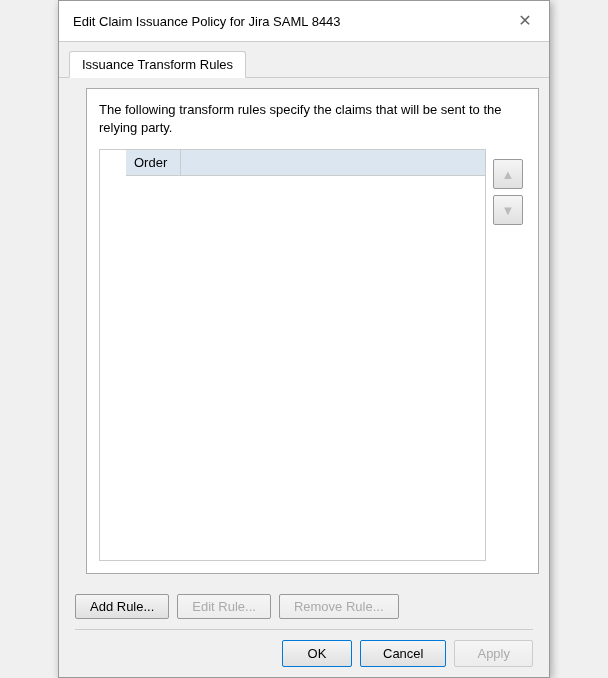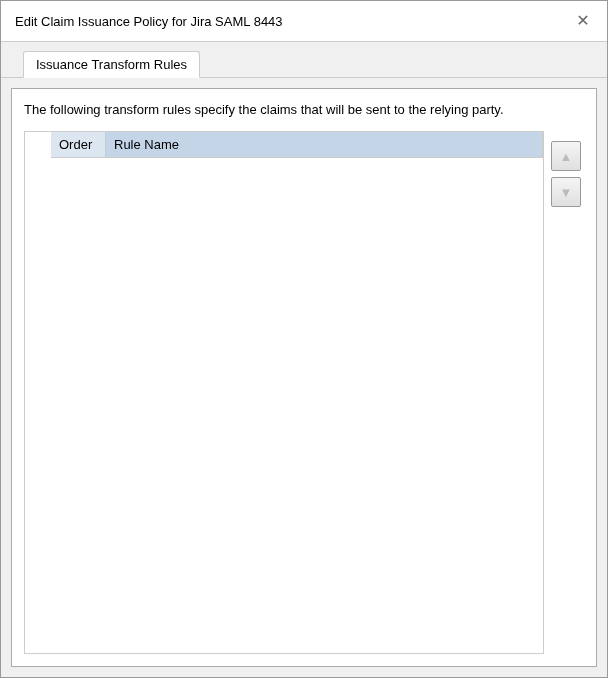--- a/index.html
+++ b/index.html
@@ -12,21 +12,21 @@
 
     body {
       background: #f0f0f0;
       display: flex;
       align-items: center;
       justify-content: center;
       min-height: 100vh;
     }
 
     .dialog {
-      width: 608px;
+      width: 492px;
       height: 678px;
       background: #f0f0f0;
       border: 1px solid #999;
       box-shadow: 2px 2px 8px rgba(0,0,0,0.3);
       display: flex;
       flex-direction: column;
     }
 
     .title-bar {
       background: #fff;
@@ -74,21 +74,20 @@
       color: #000;
       position: relative;
       bottom: -1px;
       border-radius: 3px 3px 0 0;
     }
 
     .tab.active {
       background: #fff;
       border-bottom: 1px solid #fff;
       z-index: 2;
-      margin-left: 12px;
     }
 
     .description-text {
       font-size: 13px;
       color: #000;
       margin-bottom: 12px;
       line-height: 1.4;
     }
 
     .table-container {
@@ -229,20 +228,21 @@
       background: linear-gradient(to bottom, #f5f5f5, #ececec);
     }
 
     .tab-content-wrapper {
       flex: 1;
       display: flex;
       flex-direction: column;
       overflow: hidden;
       padding: 10px;
       gap: 0;
+      margin-left: 17px;
     }
 
     .inner-content {
       flex: 1;
       display: flex;
       flex-direction: column;
       overflow: hidden;
       background: #fff;
       border: 1px solid #aaa;
       padding: 12px;
@@ -275,31 +275,46 @@
   <div class="tab-content-wrapper">
     <div class="inner-content">
       <p class="description-text">The following transform rules specify the claims that will be sent to the relying party.</p>
 
       <div class="table-and-arrows">
 
         <div class="table-section">
           <div class="table-container">
             <div class="table-header">
               <div class="col-order">Order</div>
-              <div class="col-rule-name">Rule Name</div>
             </div>
             <div class="table-body"></div>
           </div>
         </div>
 
         <div class="arrows-panel">
           <button class="arrow-btn" disabled="">
             <span>▲</span>
           </button>
           <button class="arrow-btn" disabled="">
             <span>▼</span>
           </button>
         </div>
       </div>
     </div>
   </div>
 
+  <div class="bottom-section">
+
+    <div class="rule-buttons">
+      <button class="rule-btn">Add Rule...</button>
+      <button class="rule-btn" disabled="">Edit Rule...</button>
+      <button class="rule-btn" disabled="">Remove Rule...</button>
+    </div>
+
+    <div class="divider"></div>
+
+    <div class="action-buttons">
+      <button class="action-btn">OK</button>
+      <button class="action-btn">Cancel</button>
+      <button class="action-btn apply-btn" disabled="">Apply</button>
+    </div>
+  </div>
 </div>
 
 </body></html>

